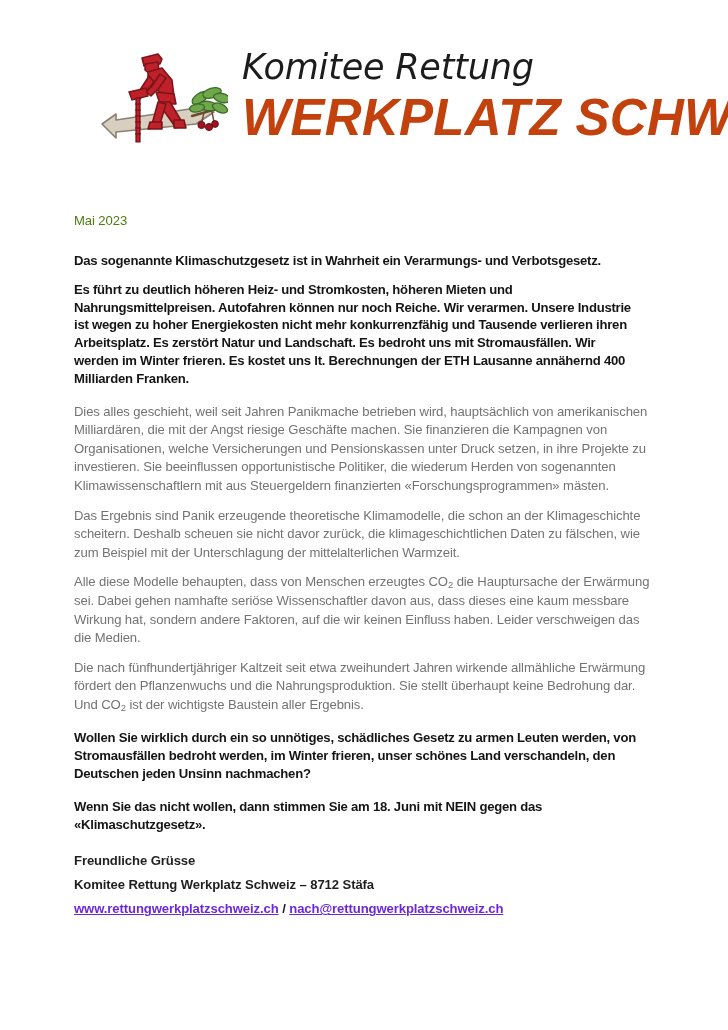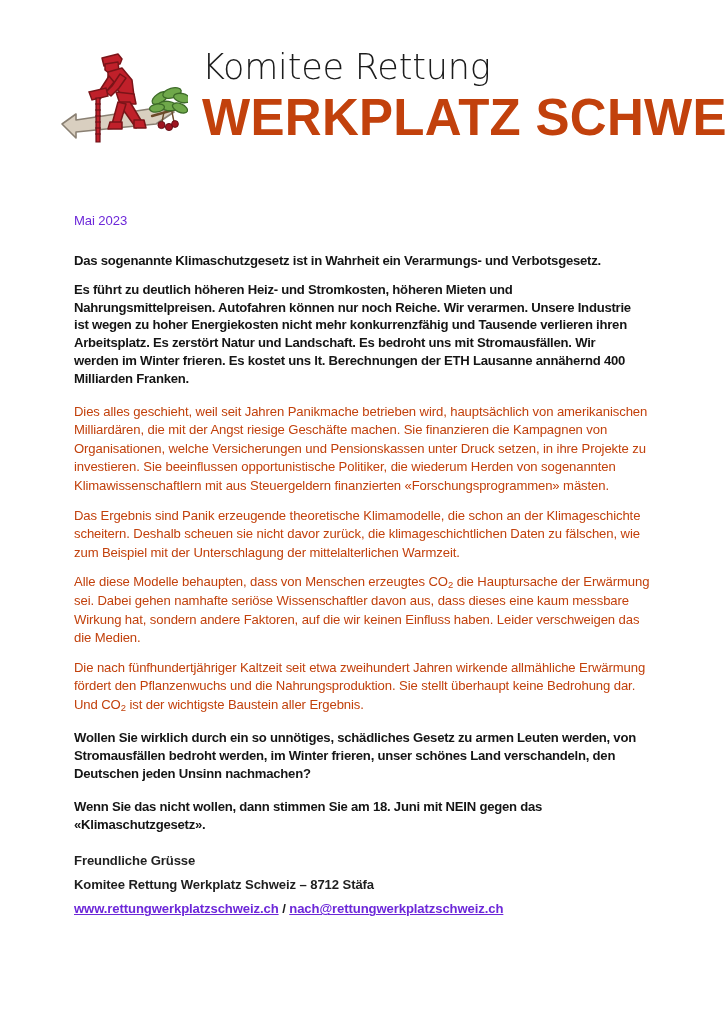--- a/index.html
+++ b/index.html
@@ -28,22 +28,23 @@
   
   .letterhead {
     position: absolute;
     left: 0;
     top: 0;
     width: 728px;
     height: 190px;
     display: flex;
     align-items: center;
     justify-content: flex-start;
-    padding-left: 56px;
+    padding-left: 96px;
     box-sizing: border-box;
+    font-style: italic;
   }
   .logo-mark {
     width: 132px;
     height: 104px;
     flex: 0 0 132px;
     margin-top: 6px;
   }
   .logo-mark svg { display: block; width: 132px; height: 104px; }
 
   .wordmark {
@@ -92,30 +93,30 @@
     transform-origin: left center;
   }
 
   
   .text-block {
     font-family: "Liberation Sans", sans-serif;
     font-weight: 400;
     font-size: 13.1px;
     line-height: 18.6px;
     letter-spacing: -0.1px;
-    color: #c2410c;
+    color: #737373;
   }
 
   .date-line {
     font-family: "Liberation Sans", sans-serif;
     font-weight: 400;
     font-size: 13.1px;
     line-height: 17px;
     letter-spacing: -0.1px;
-    color: #6d28d9;
+    color: #4d7c0f;
   }
 
   .sig-line {
     font-family: "Liberation Sans", sans-serif;
     font-weight: 700;
     font-size: 13.1px;
     line-height: 18px;
     letter-spacing: -0.1px;
     color: #1f1f1f;
   }

